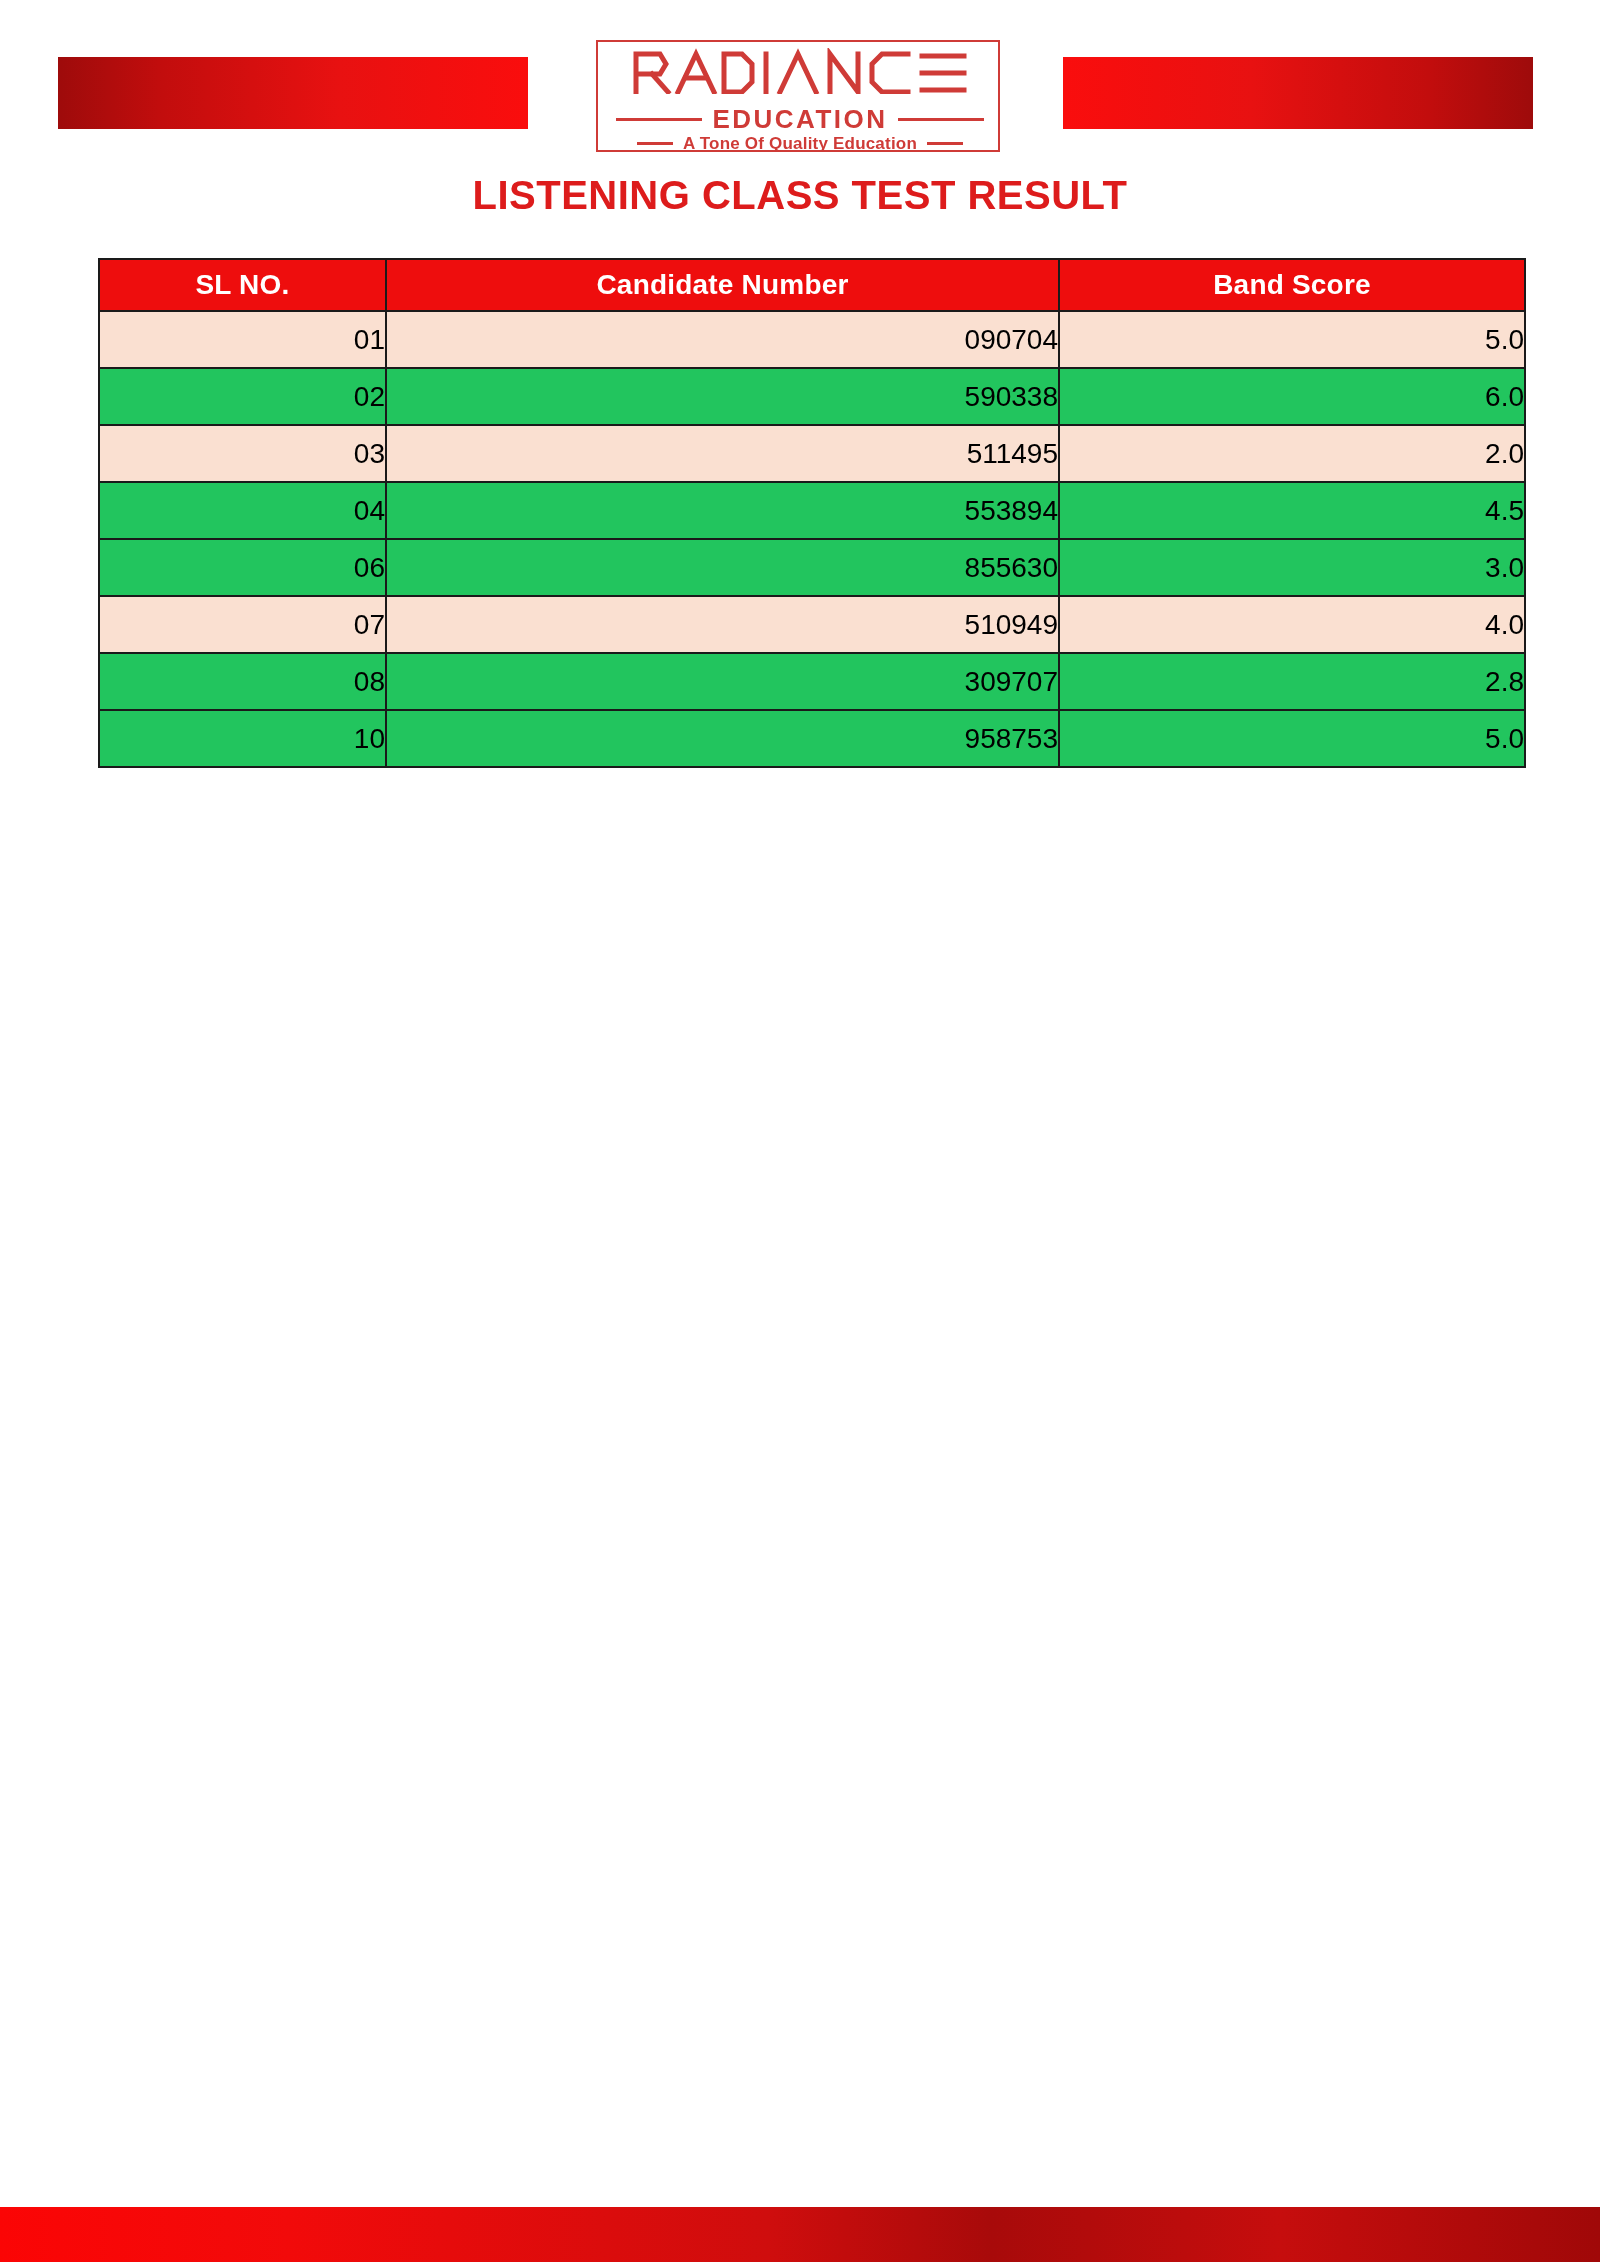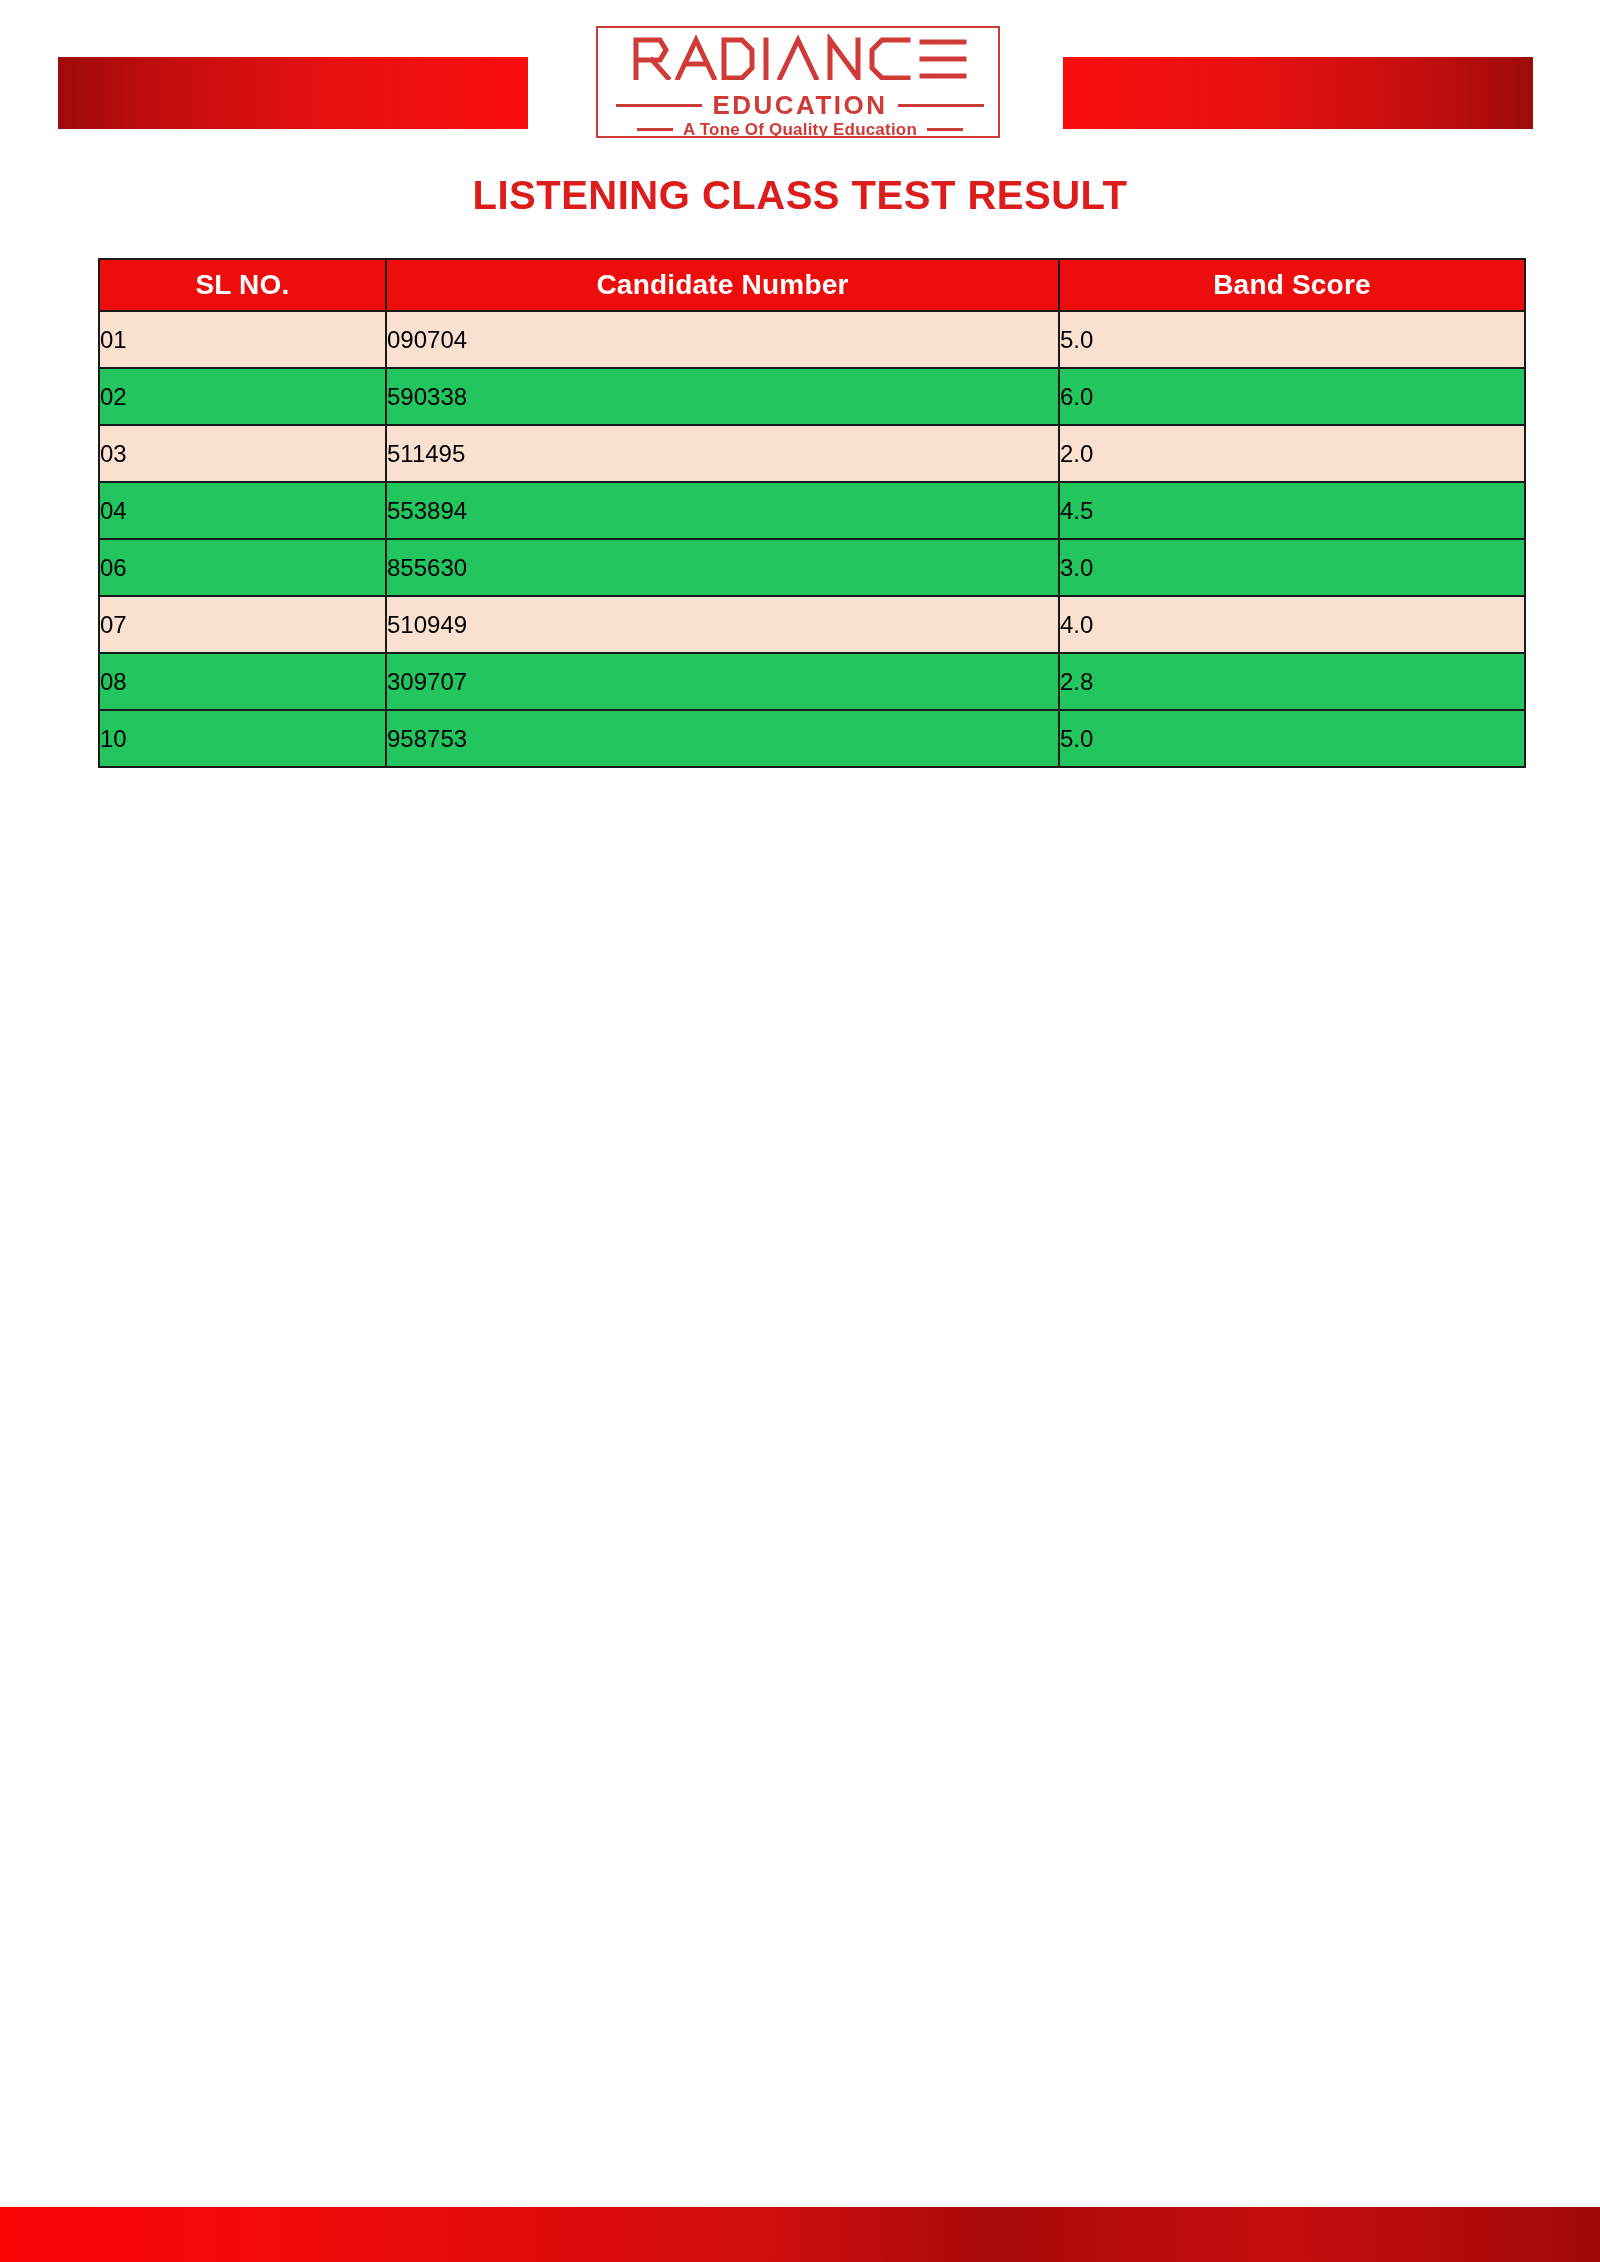--- a/index.html
+++ b/index.html
@@ -38,21 +38,21 @@
   #banner-bar-right {
     left: 1063px;
     width: 470px;
     background: linear-gradient(to right, #fa0d0d 0%, #e81111 40%, #c20d0d 78%, #9e0b0b 100%);
   }
 
   
   #logo-block {
     position: absolute;
     left: 596px;
-    top: 6px;
+    top: 20px;
     width: 408px;
     height: 135px;
   }
   #logo-frame {
     position: absolute;
     left: 0;
     top: 20px;
     width: 404px;
     height: 112px;
     border: 2px solid #cf3b37;
@@ -142,23 +142,23 @@
     color: #ffffff;
     font-size: 28px;
     font-weight: bold;
     text-align: center;
     height: 50px;
     padding: 0;
     border: 2px solid #1a1a1a;
     letter-spacing: 0.2px;
   }
   #results-table td {
-    font-size: 24px;
+    font-size: 28px;
     color: #000000;
-    text-align: left;
+    text-align: right;
     height: 55px;
     padding: 0;
     border: 2px solid #1a1a1a;
     font-weight: normal;
   }
   #results-table tr.row-odd td  { background: #fae0d1; }
   #results-table tr.row-even td { background: #22c55e; }
 
   
   #footer-bar {

